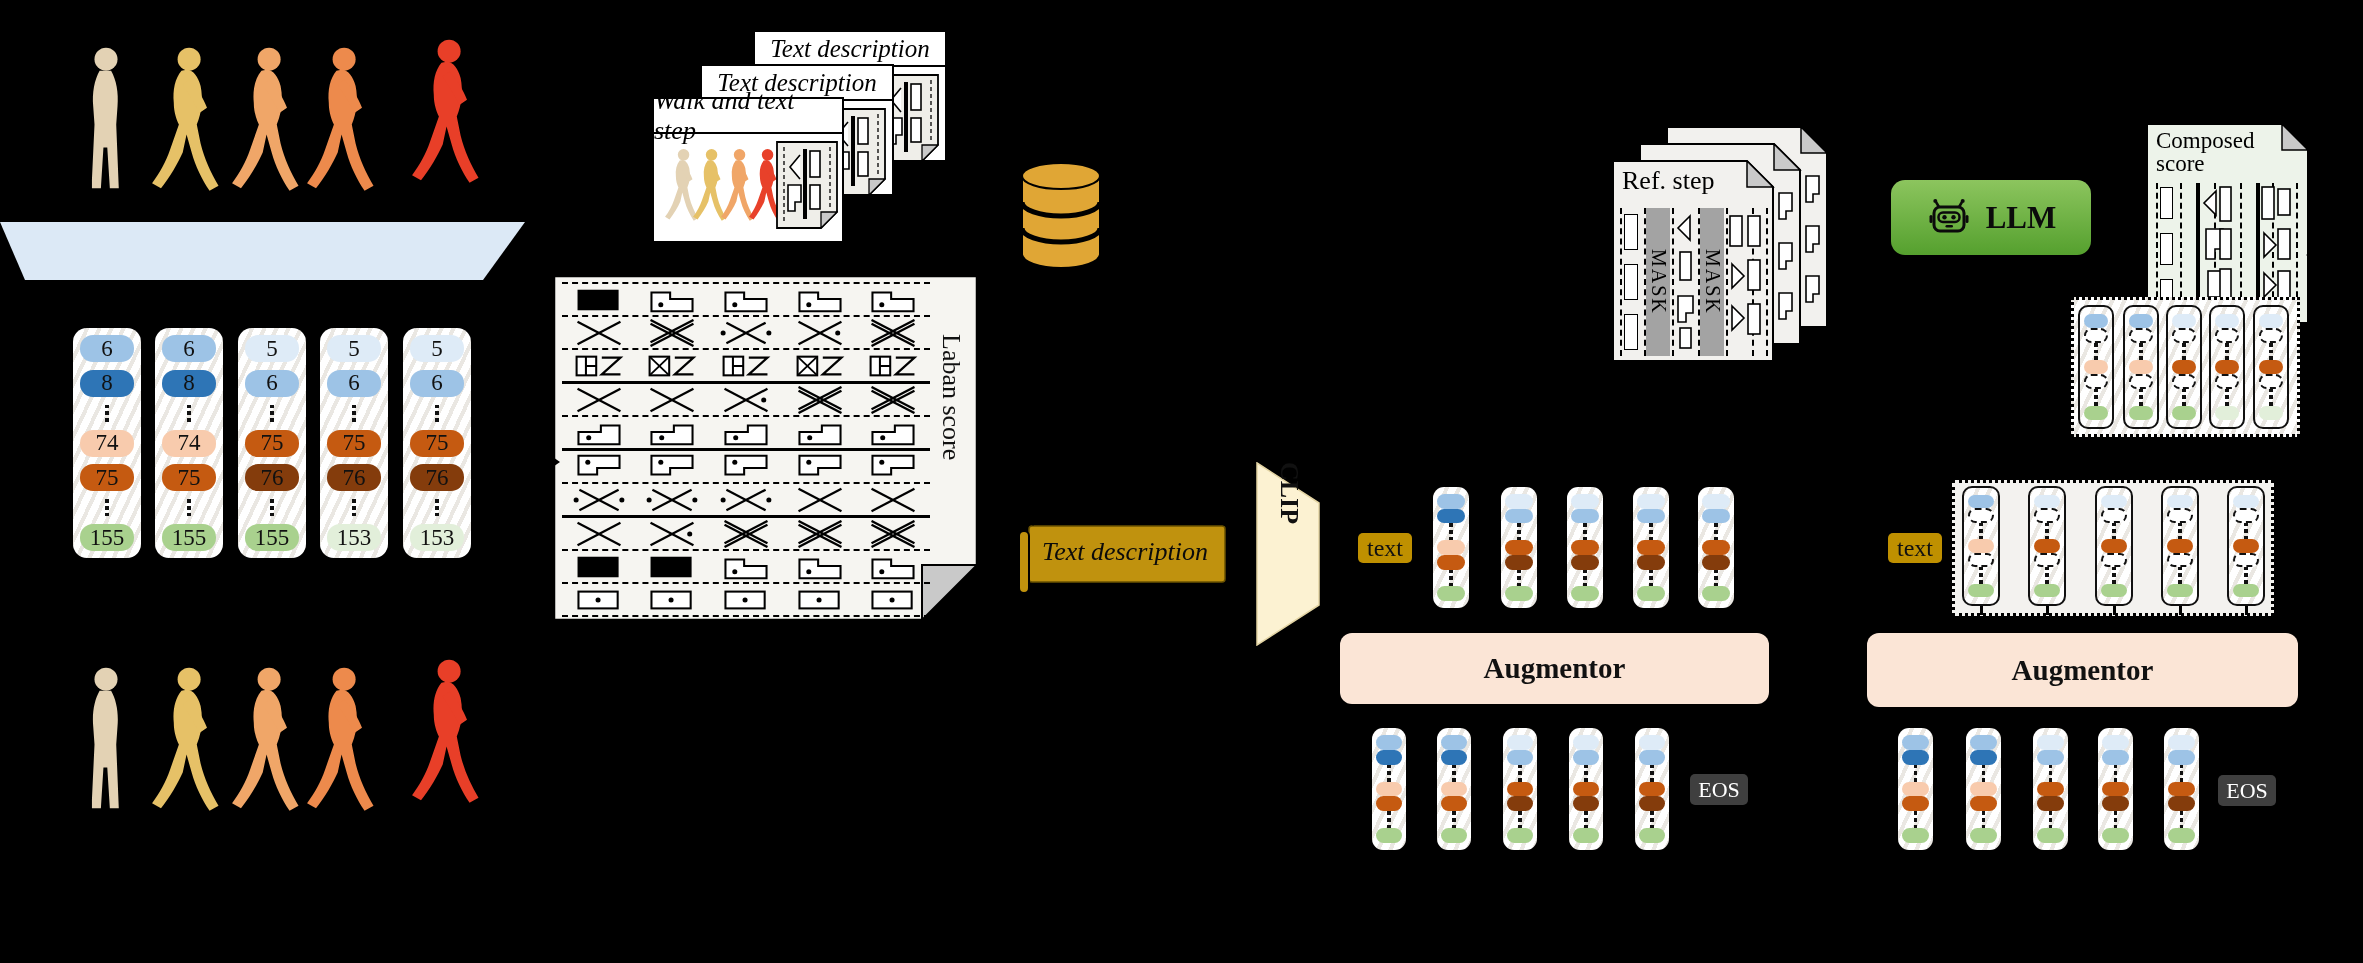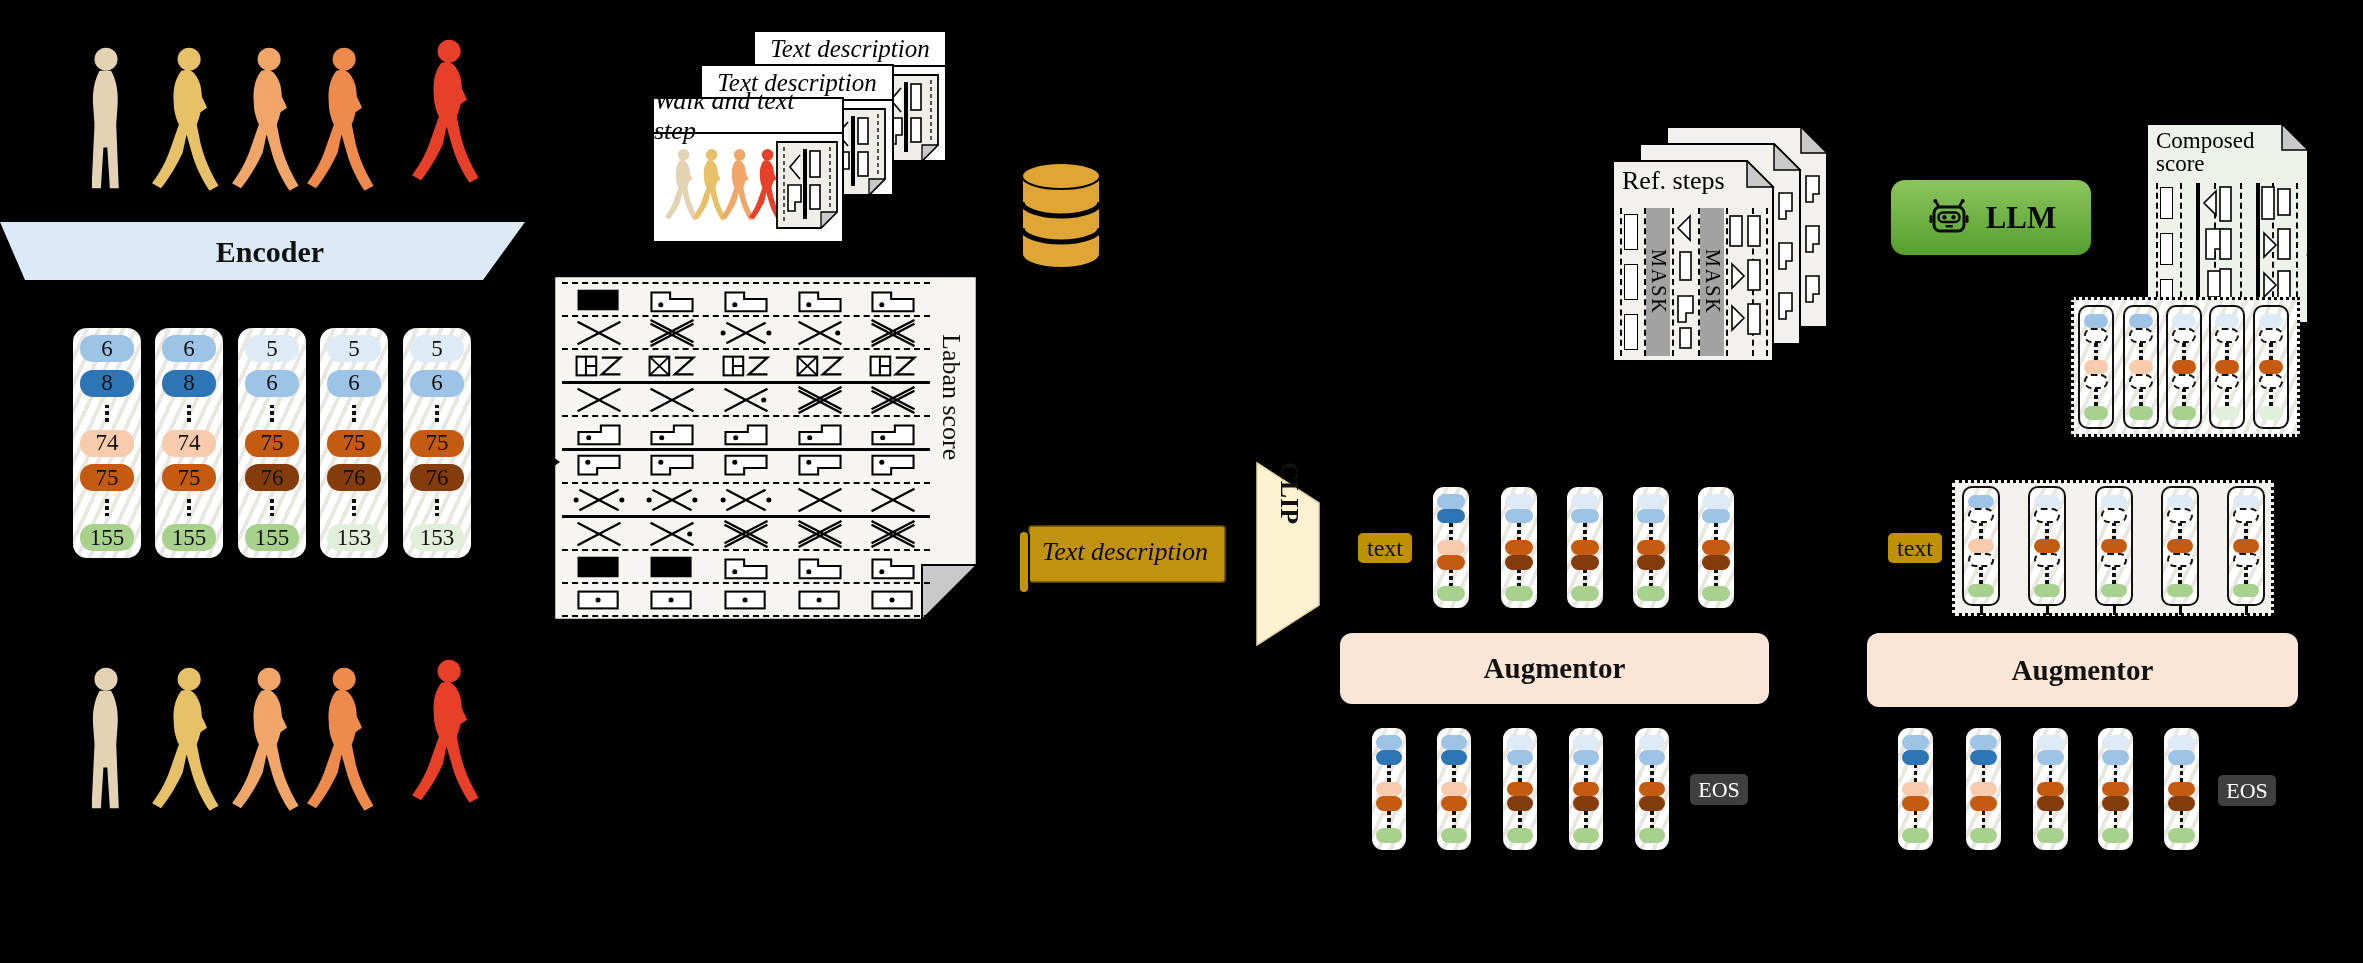--- a/index.html
+++ b/index.html
@@ -75,21 +75,20 @@
       </svg>
       <svg width="92" height="175" viewBox="0 0 72 132" style="position: absolute; left: 398px; top: 34px;">
         <use href="#p-walk" fill="#E83F28"></use>
       </svg>
     </div>
 
   <div class="abs" style="left:0;top:222px;width:530px;height:60px;">
     <svg width="530" height="60">
         <polygon points="0,0 525,0 483,58 25,58" fill="#DCE9F6"></polygon>
       </svg>
-    <div class="abs band" style="left:120px;top:8px;width:300px;height:44px;">Encoder</div>
   </div>
 
   <div id="g-encoded">
       <div class="abs tokcol hatch" style="left: 73px; top: 328px; width: 68px; height: 230px; border-radius: 14px;">
         <div class="pill" style="height: 27px; border-radius: 13px; background: rgb(157, 195, 230); font-size: 23px;">6</div>
         <div class="pill" style="height: 27px; border-radius: 13px; background: rgb(46, 117, 182); font-size: 23px;">8</div>
         <div class="vdots">
           <i></i>
           <i></i>
           <i></i>
@@ -658,21 +657,21 @@
           <path d="M120,50 v26 h7 v-8 h6 v-18 Z" fill="#fff" stroke="#000" stroke-width="1.6"></path>
           <path d="M120,100 v26 h7 v-8 h6 v-18 Z" fill="#fff" stroke="#000" stroke-width="1.6"></path>
           <path d="M120,150 v26 h7 v-8 h6 v-18 Z" fill="#fff" stroke="#000" stroke-width="1.6"></path>
           <path d="M140,50 v26 h7 v-8 h6 v-18 Z" fill="#fff" stroke="#000" stroke-width="1.6"></path>
           <path d="M140,100 v26 h7 v-8 h6 v-18 Z" fill="#fff" stroke="#000" stroke-width="1.6"></path>
           <path d="M140,150 v26 h7 v-8 h6 v-18 Z" fill="#fff" stroke="#000" stroke-width="1.6"></path>
         </svg></div>
       <div class="abs" style="left: 12px; top: 42px; width: 163px; height: 203px;"><svg width="163" height="203">
           <polygon points="1,1 135,1 161,27 161,201 1,201" fill="#F2F1EE" stroke="#000" stroke-width="2"></polygon>
           <polygon points="135,1 161,27 135,27" fill="#C9C9C9" stroke="#000" stroke-width="1.5"></polygon>
-        </svg><div class="abs page-title" style="left: 10px; top: 8px; font-size: 26px;">Ref. steps</div><div class="abs" style="left: 8px; top: 48px; width: 148px; height: 148px;">
+        </svg><div class="abs page-title" style="left: 10px; top: 8px; font-size: 26px;">Ref. step</div><div class="abs" style="left: 8px; top: 48px; width: 148px; height: 148px;">
           <div class="abs vline-dash" style="left:0px;top:0;height:148px;"></div>
           <div class="abs vline-dash" style="left:24px;top:0;height:148px;"></div>
           <div class="abs vline-dash" style="left:52px;top:0;height:148px;"></div>
           <div class="abs vline-dash" style="left:78px;top:0;height:148px;"></div>
           <div class="abs vline-dash" style="left:106px;top:0;height:148px;"></div>
           <div class="abs vline-dash" style="left:132px;top:0;height:148px;"></div>
           <div class="abs vline-dash" style="left:146px;top:0;height:148px;"></div>
           <div class="abs bar-white" style="left:4px;top:6px;width:14px;height:36px;"></div>
           <div class="abs bar-white" style="left:4px;top:56px;width:14px;height:36px;"></div>
           <div class="abs bar-white" style="left:4px;top:106px;width:14px;height:36px;"></div>

